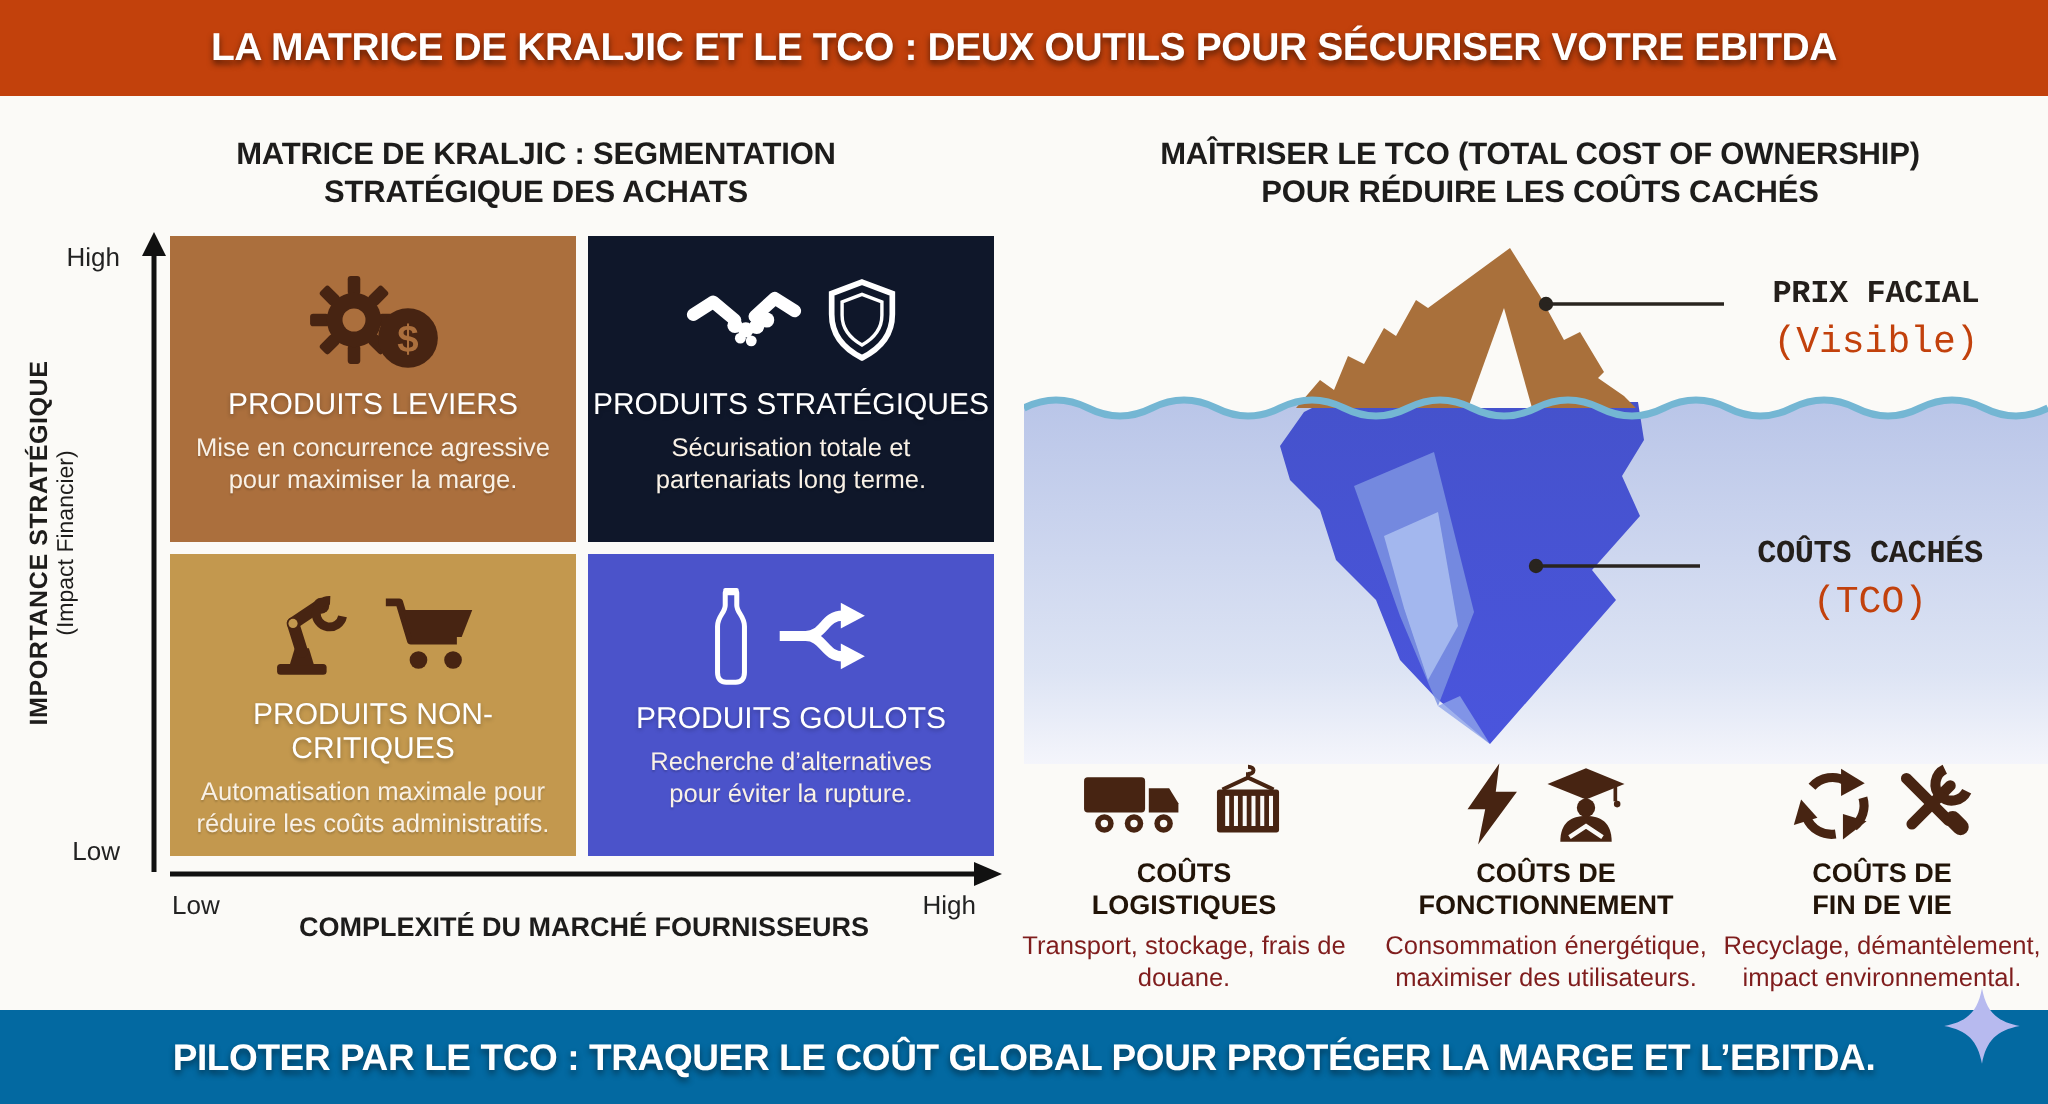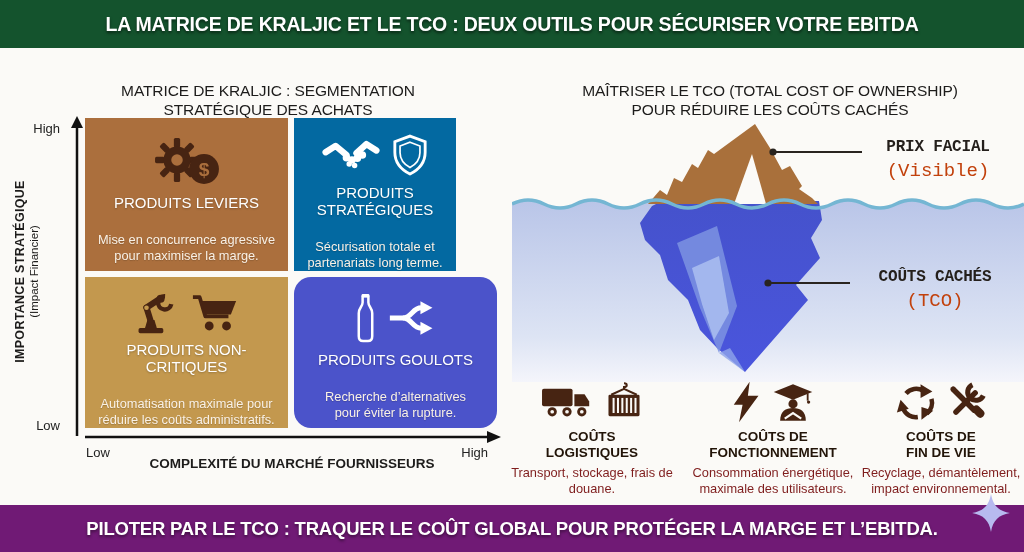--- a/index.html
+++ b/index.html
@@ -1,45 +1,45 @@
 <!DOCTYPE html>
 <html><head>
 <meta charset="utf-8">
 <style>
   * { margin:0; padding:0; box-sizing:border-box; }
   body { background:#e8e6e2; font-family:"Liberation Sans", sans-serif; }
   .stage { position:relative; width:1024px; height:552px; background:#fbfaf7; overflow:hidden; }
 
   
-  .banner-top { position:absolute; left:0; top:0; width:1024px; height:48px; background:#14532d;
+  .banner-top { position:absolute; left:0; top:0; width:1024px; height:48px; background:#c2410c;
     display:flex; align-items:center; justify-content:center; }
   .banner-top .t { color:#fff; font-weight:700; font-size:19.5px; letter-spacing:-0.2px;
     text-shadow:0 2px 3px rgba(0,0,0,.55); white-space:nowrap; }
-  .banner-bottom { position:absolute; left:0; bottom:0; width:1024px; height:47px; background:#701a75;
+  .banner-bottom { position:absolute; left:0; bottom:0; width:1024px; height:47px; background:#0369a1;
     display:flex; align-items:center; justify-content:center; }
   .banner-bottom .t { color:#fff; font-weight:700; font-size:18.5px; letter-spacing:-0.2px;
     text-shadow:0 2px 3px rgba(0,0,0,.45); white-space:nowrap; }
   .sparkle { position:absolute; left:970px; top:492px; width:42px; height:42px; }
 
   
-  .sec-head { position:absolute; text-align:center; color:#1d1c1b; font-weight:400; font-size:15.5px; line-height:19px; letter-spacing:-0.1px;margin-top:13px; }
+  .sec-head { position:absolute; text-align:center; color:#1d1c1b; font-weight:700; font-size:15.5px; line-height:19px; letter-spacing:-0.1px; }
   .sec-head-left { left:62px; top:68px; width:412px; }
   .sec-head-right { left:532px; top:68px; width:476px; }
 
   
   .quad { position:absolute; display:flex; flex-direction:column; align-items:center; text-align:center; padding-top:13px; }
   .quad .icons { display:flex; align-items:center; justify-content:center; height:58px; }
   .quad .q-title { color:#fff; font-weight:400; font-size:15px; line-height:17px; margin-top:5px; max-width:150px;
     text-shadow:0 1px 2px rgba(0,0,0,.25); }
-  .quad .q-desc { color:#f9f1e6; font-size:12.8px; line-height:16px; margin-top:21px; max-width:186px;
+  .quad .q-desc { color:#f9f1e6; font-size:12.8px; line-height:16px; margin-top:5px; max-width:186px;
     text-shadow:0 1px 1px rgba(0,0,0,.18); }
   .q-tl { left:85px; top:118px; width:203px; height:153px; background:#ab6f3d; }
-  .q-tr { left:294px; top:118px; width:162px; height:153px; background:#0369a1; }
+  .q-tr { left:294px; top:118px; width:203px; height:153px; background:#0f172a; }
   .q-bl { left:85px; top:277px; width:203px; height:151px; background:#c3984e; }
-  .q-br { left:294px; top:277px; width:203px; height:151px; background:#4b53ca;border-radius:17px; }
+  .q-br { left:294px; top:277px; width:203px; height:151px; background:#4b53ca; }
 
   
   .axis-label { position:absolute; color:#222; font-size:13px; }
   .y-title { position:absolute; left:-134px; top:258px; width:320px; text-align:center; transform:rotate(-90deg); color:#1d1c1b; }
   .y-title .l1 { font-weight:700; font-size:12.5px; letter-spacing:0.3px; }
   .y-title .l2 { font-size:11.5px; margin-top:1px; }
   .x-title { position:absolute; left:85px; top:456px; width:414px; text-align:center; color:#1d1c1b; }
   .x-title .l1 { font-weight:700; font-size:13.5px; }
   .x-title .l2 { font-size:12.5px; margin-top:1px; }
 
@@ -275,21 +275,21 @@
           <circle cx="41" cy="21.5" r="1.8"></circle>
           <circle cx="24" cy="23.5" r="5"></circle>
           <path d="M10 42 C10 31.5 16 28 24 28 C32 28 38 31.5 38 42 Z"></path>
         </g>
         <path d="M40 12 V20" stroke="#472412" stroke-width="2" fill="none"></path>
         <path d="M15 39.5 L24 33.5 L33 39.5" stroke="#fbfaf7" stroke-width="2.4" fill="none"></path>
       </svg>
     </div>
     <div class="c-title">COÛTS DE</div>
     <div class="c-title" style="margin-top:0;">FONCTIONNEMENT</div>
-    <div class="c-desc">Consommation énergétique, maximale des utilisateurs.</div>
+    <div class="c-desc">Consommation énergétique, maximiser des utilisateurs.</div>
   </div>
 
   <div class="cost" style="left:860px; top:378px; width:162px;">
     <div class="icons">
       <svg width="40" height="39" viewBox="0 0 44 42">
         <g stroke="#472412" stroke-width="5" fill="none">
           <path d="M11 11 A15 15 0 0 1 30 8"></path>
           <path d="M39 17 A15 15 0 0 1 34 33"></path>
           <path d="M24 37 A15 15 0 0 1 8 28"></path>
         </g>

